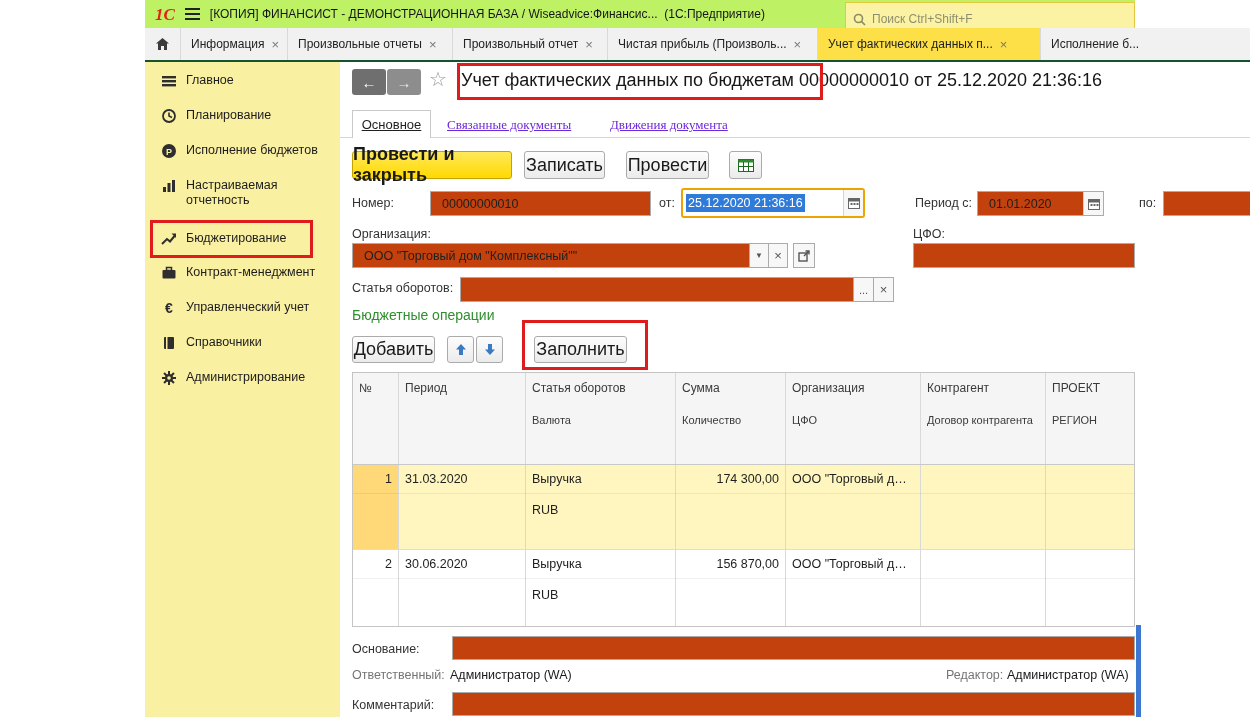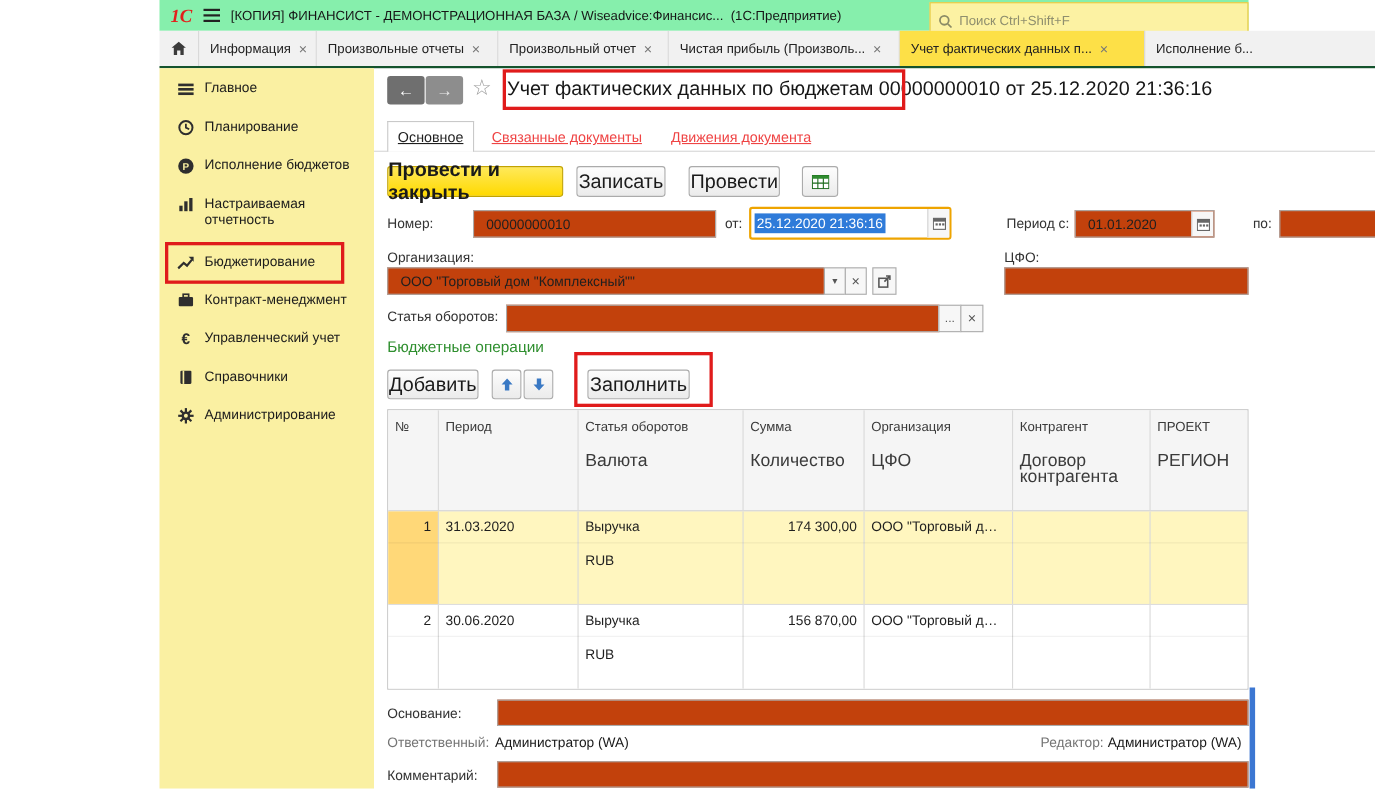--- a/index.html
+++ b/index.html
@@ -2,21 +2,21 @@
 <html><head>
 <meta charset="utf-8">
 <style>
   * { margin:0; padding:0; box-sizing:border-box; }
   body { background:#fff; font-family:"Liberation Sans", sans-serif; }
   .screen { position:relative; width:1250px; height:717px; background:#fff; overflow:hidden;
             color:#1f1f1f; font-size:12.5px; }
   .abs { position:absolute; }
 
   
-  .topbar { left:145px; top:0; width:990px; height:28px; background:#86efac;
+  .topbar { left:145px; top:0; width:990px; height:28px; background:#bef264;
             display:flex; align-items:center; gap:10px; padding:0 10px; }
   .logo { color:#e3211c; font-weight:bold; font-style:italic; font-size:17px;
           font-family:"Liberation Serif", serif; line-height:1; }
   .burger { display:flex; flex-direction:column; gap:3px; width:15px; }
   .burger span { height:2px; background:#222; }
   .win-title { font-size:12px; color:#161616; white-space:nowrap; overflow:hidden; }
   .search { position:absolute; right:0; top:2px; width:290px; height:24px; background:#fcf2a3;
             border:1px solid #e4c83f; display:flex; align-items:center; gap:6px; padding:16px 7px; }
   .search .ph { color:#8f8f6e; font-size:12px; white-space:nowrap; }
 
@@ -48,39 +48,39 @@
            padding:0 11px; font-size:12.5px; white-space:nowrap; overflow:hidden; }
   .seg-btn { border:1px solid #ababab; background:#f7f7f7; display:flex; align-items:center;
              justify-content:center; color:#555; cursor:pointer; }
   .lbl { font-size:12.5px; color:#333; white-space:nowrap; }
   .cal-btn { margin-left:auto; width:20px; align-self:stretch; display:flex; align-items:center;
              justify-content:center; border-left:1px solid #d2d2d2; background:#f7f7f7; cursor:pointer; }
   .date-field { border:2px solid #eea400; border-radius:3px; background:#fff; display:flex;
                 align-items:center; padding-left:3px; font-size:12.5px; }
   .sel-text { background:#2f7bd9; color:#fff; padding:2px 2px; white-space:nowrap; }
   .doc-title { font-size:18px; color:#161616; white-space:nowrap; overflow:hidden; }
-  .link { color:#ef4444; text-decoration:underline; font-size:13px; cursor:pointer; white-space:nowrap; }
+  .link { color:#6d28d9; text-decoration:underline; font-size:13px; cursor:pointer; white-space:nowrap;font-family:Liberation Serif, serif; }
   .doc-tab { border:1px solid #c9c9c9; border-bottom:none; background:#fff; display:flex;
              align-items:center; justify-content:center; font-size:13px; z-index:2; cursor:pointer;text-decoration:underline; }
   .hr { background:#d6d6d6; height:1px; z-index:1; }
   .section-title { font-size:14px; color:#2f8f2f; white-space:nowrap; }
 
   
   .ops-table { left:352px; top:372px; width:783px; border:1px solid #c4c4c4; background:#fff; }
   .t-head { display:flex; height:92px; background:#f5f5f5; border-bottom:1px solid #c8c8c8; color:#3a3a3a; }
   .t-row { display:flex; border-bottom:1px solid #ddd; position:relative; background:#fff; }
   .t-row::after { content:""; position:absolute; left:0; right:0; top:28px; height:1px;
                   background:rgba(0,0,0,0.06); }
   .t-row.selected { background:#fff6bf; }
   .t-row.selected .numcell { background:#ffd878; }
   .cell { border-right:1px solid #d9d9d9; overflow:hidden; font-size:12.5px; }
   .c0{width:46px}.c1{width:127px}.c2{width:150px}.c3{width:110px}.c4{width:135px}.c5{width:125px}
   .c6{width:88px;border-right:none}
   .h1 { height:30px; padding:8px 6px 0; font-size:12px; }
-  .h2 { padding:10px 6px 0; font-size:16px; line-height:14px; }
+  .h2 { padding:10px 6px 0; font-size:11px; line-height:14px; }
   .l1 { height:28px; padding:7px 6px 0; white-space:nowrap; }
   .l2 { padding:10px 6px 0; white-space:nowrap; }
   .num { text-align:right; }
   .rgt .l1 { text-align:right; }
 
   .annotation { border:3px solid #e01b1b; z-index:50; pointer-events:none; }
   .muted { color:#757575; }
   .val { color:#1a1a1a; }
 </style>
 </head>

